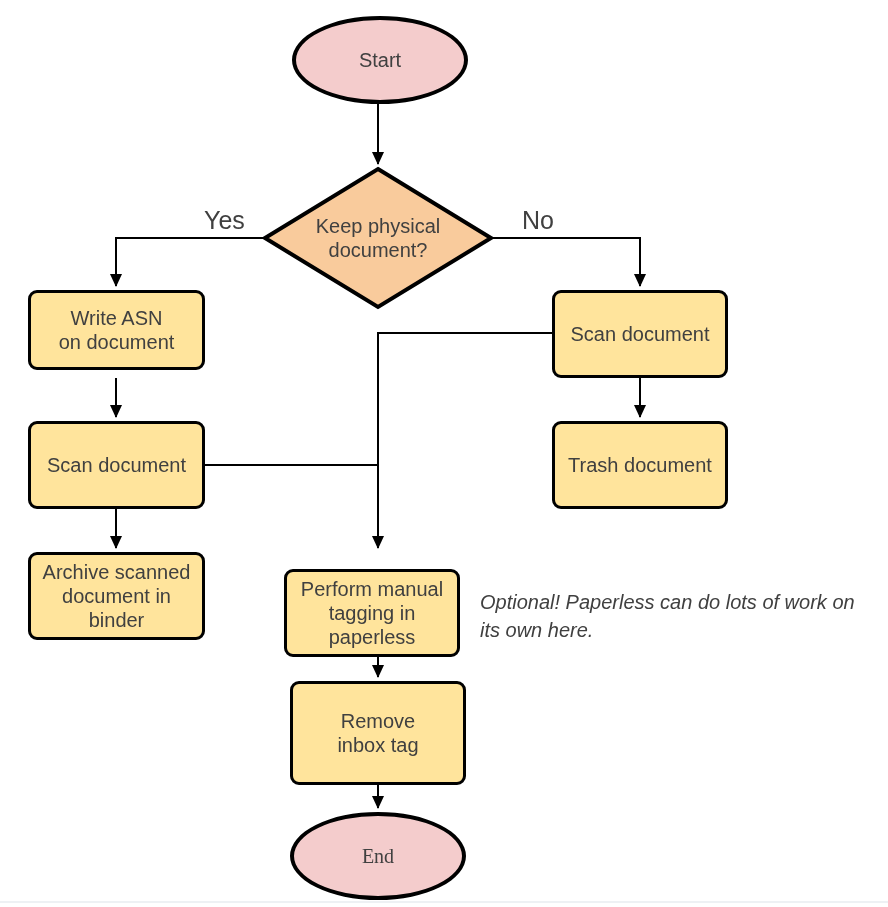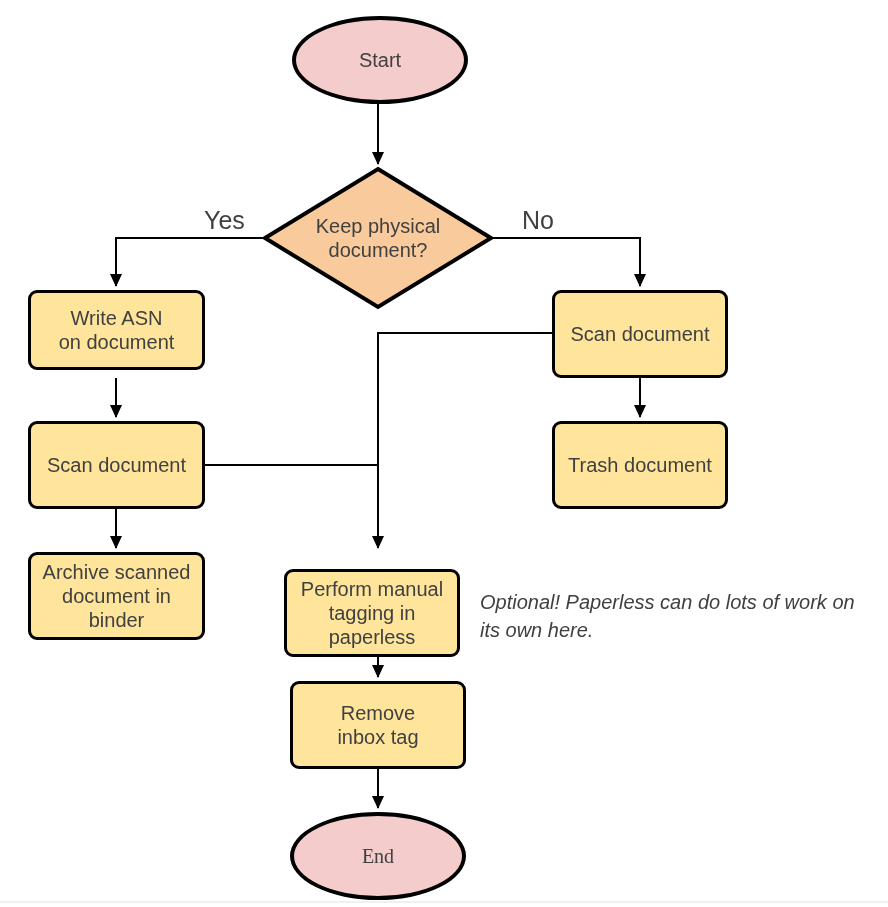--- a/index.html
+++ b/index.html
@@ -126,21 +126,21 @@
 
   <div class="node process" style="left:284px; top:552px; width:176px; height:88px;margin-top:17px;">
     <span>Perform manual
 tagging in
 paperless</span>
   </div>
 
   <div class="annotation">Optional! Paperless can do lots of work on
 its own here.</div>
 
-  <div class="node process" style="left:290px; top:681px; width:176px; height:88px;">
+  <div class="node process" style="left:290px; top:681px; width:176px; height:104px;">
     <span>Remove
 inbox tag</span>
   </div>
 
   <div class="node terminator" style="left:290px; top:812px; width:176px; height:88px;font-family:Liberation Serif, serif;">
     <span>End</span>
   </div>
 
   <div class="bottom-divider"></div>
 

